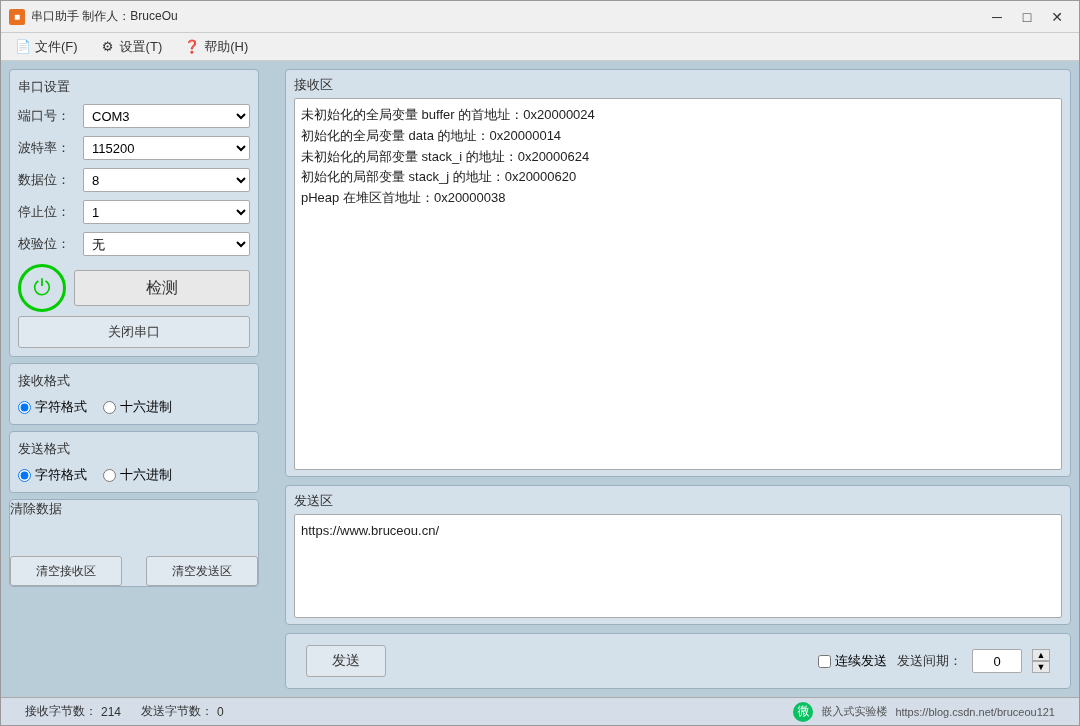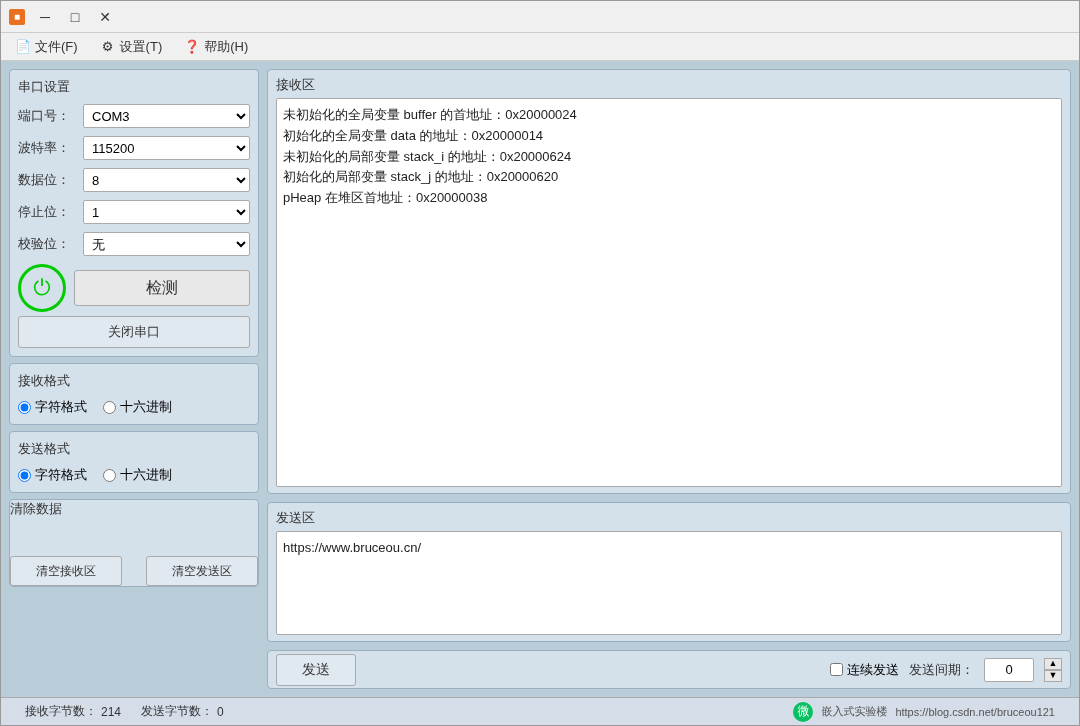--- a/index.html
+++ b/index.html
@@ -232,20 +232,21 @@
       font-size: 12px;
       color: #333;
     }
 
     
     .right-panel {
       flex: 1;
       display: flex;
       flex-direction: column;
       gap: 8px;
+      margin-left: 18px;
     }
 
     .panel-box {
       background: #d4e0ea;
       border: 1px solid #9ab0c0;
       border-radius: 4px;
       padding: 6px 8px;
       display: flex;
       flex-direction: column;
     }
@@ -272,27 +273,27 @@
       flex: 1;
       min-height: 0;
     }
     .send-box {
       height: 140px;
       flex-shrink: 0;
     }
 
     
     .send-bar {
-      height: 39px;
+      height: 56px;
       background: #d4e0ea;
       border: 1px solid #9ab0c0;
       border-radius: 4px;
       display: flex;
       align-items: center;
-      padding: 0 8px;
+      padding: 0 20px;
       gap: 10px;
       flex-shrink: 0;
     }
     .send-button {
       width: 80px;
       height: 32px;
       background: #e0e8f0;
       border: 1px solid #aaa;
       border-radius: 3px;
       cursor: pointer;
@@ -378,20 +379,21 @@
   </style>
 </head>
 <body>
 
 <div class="window">
 
   <div class="title-bar">
     <div class="title-bar-icon">
       <span>■</span>
     </div>
+    <span class="title-bar-text">串口助手 制作人：BruceOu</span>
     <div class="title-bar-controls">
       <button class="title-btn">─</button>
       <button class="title-btn">□</button>
       <button class="title-btn close">✕</button>
     </div>
   </div>
 
   <div class="menu-bar">
     <div class="menu-item">
       <span class="menu-icon">📄</span>

